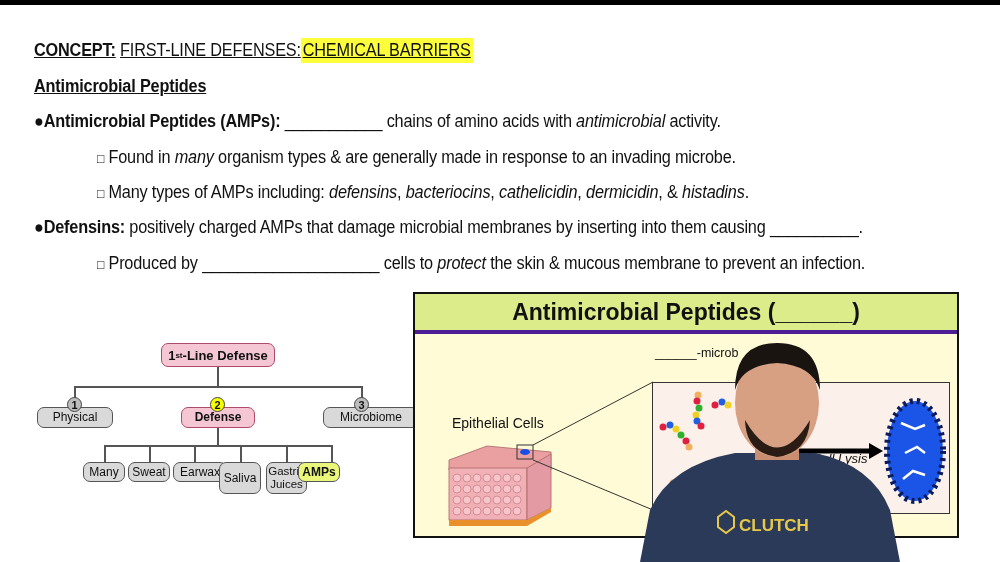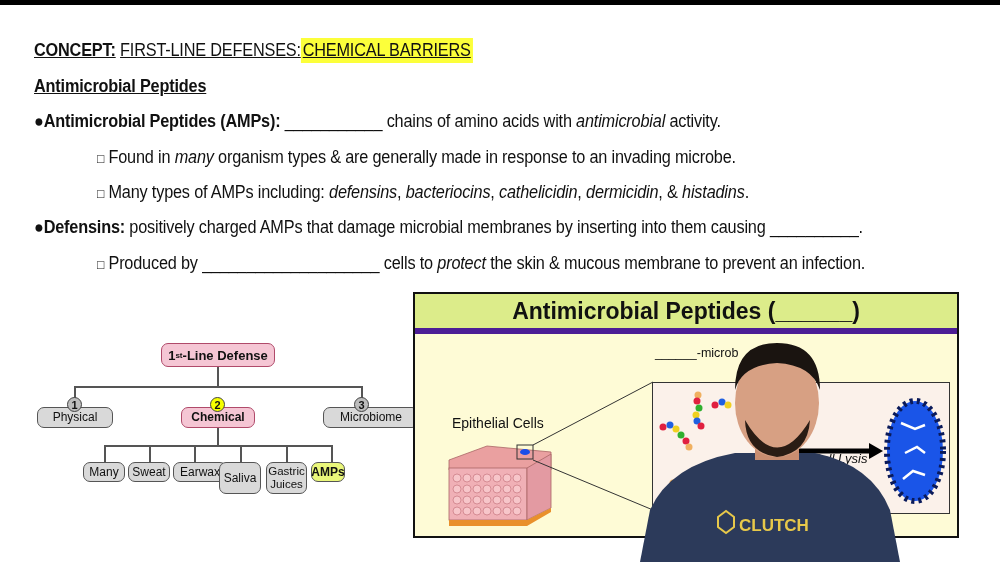--- a/index.html
+++ b/index.html
@@ -17,21 +17,21 @@
   .dnode { position: absolute; border: 1.5px solid #555; border-radius: 7px; font-size: 12px; text-align: center; display: flex; align-items: center; justify-content: center; line-height: 13px; transform: none; }
   .pink { background: #f5c6d4; border-color: #b04a6a; font-weight: bold; }
   .gray { background: #d9d9d9; border-radius: 7px; }
   .lime { background: #eaf77a; font-weight: bold; }
   .dl { position: absolute; background: #555; }
   .num { position: absolute; width: 15px; height: 15px; border-radius: 50%; border: 1.2px solid #444; font-size: 11px; display: flex; align-items: center; justify-content: center; background: #bdbdbd; font-weight: bold; }
   .num.y { background: #f6ff00; }
 
   
   .panel { position: absolute; left: 413px; top: 292px; width: 546px; height: 246px; border: 2.5px solid #111; background: #fefbd6; }
-  .panel-head { position: absolute; left: 0; top: 0; width: 100%; height: 40px; background: #dcec8a; border-bottom: 6px solid #4c1d95; display: flex; align-items: center; justify-content: center; font-weight: bold; font-size: 23px; }
+  .panel-head { position: absolute; left: 0; top: 0; width: 100%; height: 40px; background: #dcec8a; border-bottom: 4px solid #4c1d95; display: flex; align-items: center; justify-content: center; font-weight: bold; font-size: 23px; }
   .inner { position: absolute; left: 237px; top: 88px; width: 298px; height: 132px; border: 1.5px solid #333; background: #fbf1ea; }
   .epi-label { position: absolute; left: 37px; top: 121px; font-size: 14px; }
   .micro-label { position: absolute; left: 240px; top: 52px; font-size: 12.5px; }
   .lysis-label { position: absolute; left: 397px; top: 157px; font-size: 13px; font-style: italic; }
 </style>
 </head>
 <body>
 
 <div class="topbar"></div>
 
@@ -92,21 +92,21 @@
   <div class="dl" style="left:74px; top:386px; width:288px; height:2px;"></div>
   <div class="dl" style="left:74px; top:386px; width:2px; height:12px;"></div>
   <div class="dl" style="left:361px; top:386px; width:2px; height:12px;"></div>
 
   <div class="dnode gray" style="left:37px; top:407px; width:76px; height:21px;">
       <span>Physical</span>
     </div>
   <div class="num" style="left:67px; top:397px;">1</div>
 
   <div class="dnode pink" style="left:181px; top:407px; width:74px; height:21px;">
-      <span>Chemical</span>
+      <span>Defense</span>
     </div>
   <div class="num y" style="left:210px; top:397px;">2</div>
 
   <div class="dnode gray" style="left:323px; top:407px; width:96px; height:21px;">
       <span>Microbiome</span>
     </div>
   <div class="num" style="left:354px; top:397px;">3</div>
 
   <div class="dl" style="left:217px; top:428px; width:2px; height:18px;"></div>
   <div class="dl" style="left:104px; top:445px; width:229px; height:2px;"></div>
@@ -125,21 +125,21 @@
     </div>
   <div class="dnode gray" style="left:173px; top:462px; width:54px; height:20px;">
       <span>Earwax</span>
     </div>
   <div class="dnode gray" style="left:219px; top:462px; width:42px; height:32px;">
       <span>Saliva</span>
     </div>
   <div class="dnode gray" style="left:266px; top:462px; width:41px; height:32px; font-size:11.5px;">
       <span>Gastric Juices</span>
     </div>
-  <div class="dnode lime" style="left:311px; top:462px; width:34px; height:20px;">
+  <div class="dnode lime" style="left:298px; top:462px; width:42px; height:20px;">
       <span>AMPs</span>
     </div>
 </div>
 
 <div class="panel">
   <div class="panel-head">Antimicrobial Peptides (______)</div>
 
   <div class="micro-label">
     <span>______</span><span>-microb</span><span style="color:#9b4ae0; margin-left:56px;">s</span>
   </div>

